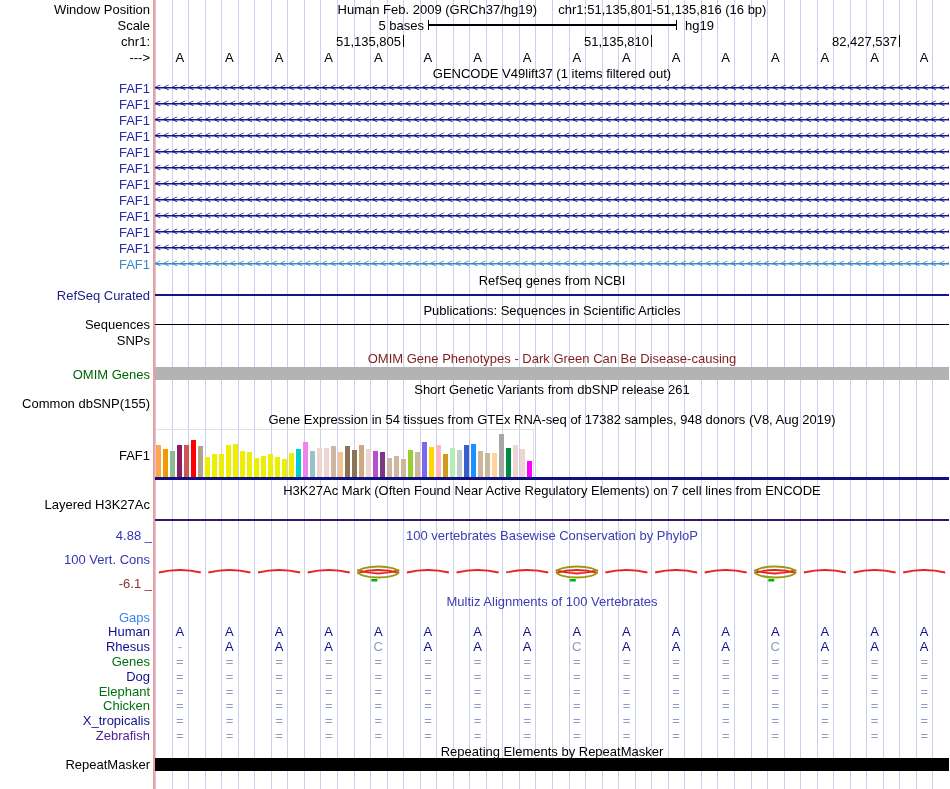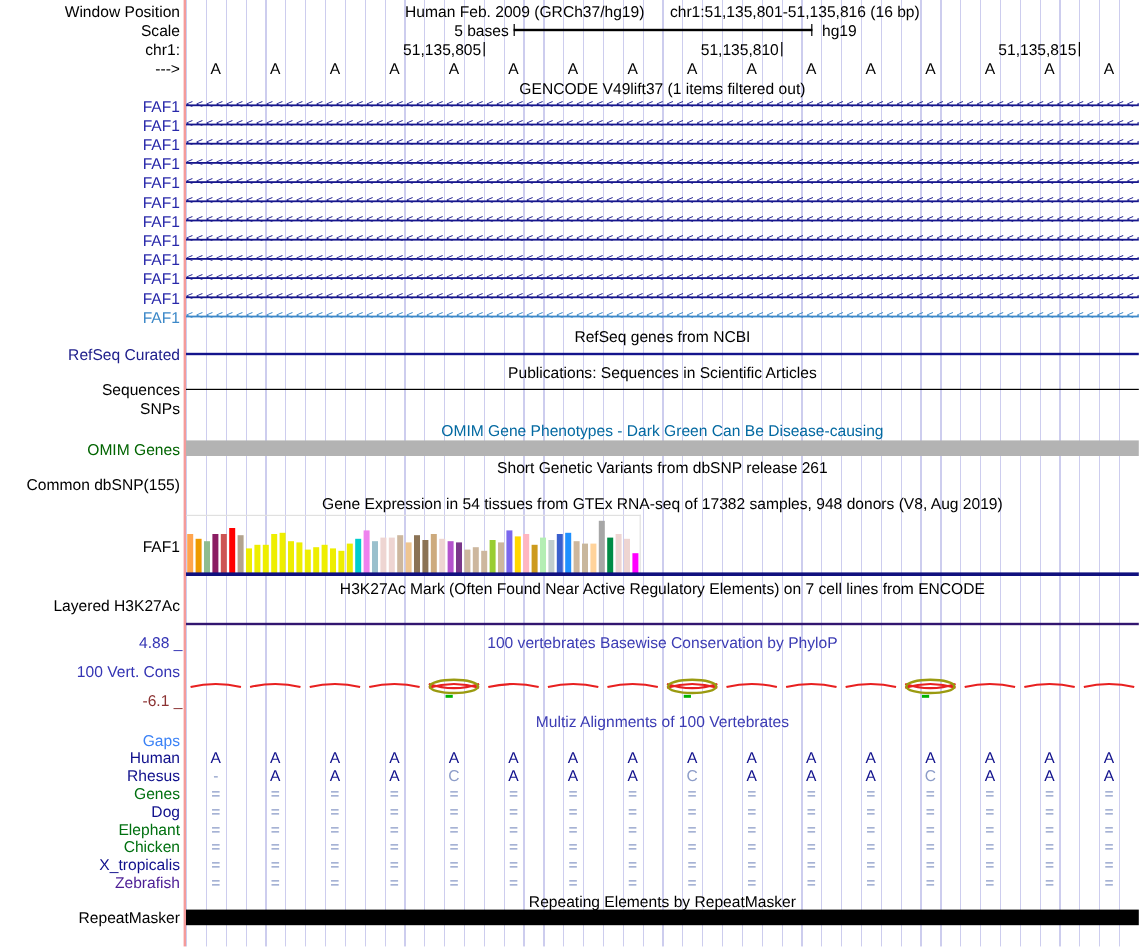--- a/index.html
+++ b/index.html
@@ -33,37 +33,37 @@
   <div style="position:absolute;left:428px;top:24px;width:249px;height:1.5px;background:#000"></div>
   <div style="position:absolute;left:428px;top:20px;width:1px;height:10px;background:#000"></div>
   <div style="position:absolute;left:676px;top:20px;width:1px;height:10px;background:#000"></div>
   <div style="position:absolute;left:685px;top:18px">hg19</div>
 
   <div class="lbl" style="top:34px">chr1:</div>
   <div class="rnum" style="left:253px;top:34px">51,135,805</div>
   <div class="tick" style="left:403px;top:35px"></div>
   <div class="rnum" style="left:501px;top:34px">51,135,810</div>
   <div class="tick" style="left:651px;top:35px"></div>
-  <div class="rnum" style="left:749px;top:34px">51,135,815</div>
+  <div class="rnum" style="left:749px;top:34px">82,427,537</div>
   <div class="tick" style="left:899px;top:35px"></div>
 
   <div class="lbl" style="top:50px">---&gt;</div>
 
   <div class="ctitle" style="top:66px">GENCODE V49lift37 (1 items filtered out)</div>
 
   <div class="ctitle" style="top:273px">RefSeq genes from NCBI</div>
   <div class="lbl" style="top:288px;color:#20208c">RefSeq Curated</div>
   <div class="hline" style="top:294px;height:2px;background:#14148c"></div>
 
   <div class="ctitle" style="top:303px">Publications: Sequences in Scientific Articles</div>
   <div class="lbl" style="top:317px">Sequences</div>
   <div class="hline" style="top:324px;height:1px;background:#000"></div>
   <div class="lbl" style="top:333px">SNPs</div>
 
-  <div class="ctitle" style="top:351px;color:#0369a1">OMIM Gene Phenotypes - Dark Green Can Be Disease-causing</div>
+  <div class="ctitle" style="top:351px;color:#7f1d1d">OMIM Gene Phenotypes - Dark Green Can Be Disease-causing</div>
   <div class="lbl" style="top:367px;color:#006400">OMIM Genes</div>
   <div class="hline" style="top:367px;height:13px;background:#b3b3b3"></div>
 
   <div class="ctitle" style="top:382px">Short Genetic Variants from dbSNP release 261</div>
   <div class="lbl" style="top:396px">Common dbSNP(155)</div>
 
   <div class="ctitle" style="top:412px">Gene Expression in 54 tissues from GTEx RNA-seq of 17382 samples, 948 donors (V8, Aug 2019)</div>
   <div class="lbl" style="top:448px">FAF1</div>
   <div id="gtex-plot" style="position:absolute;left:155px;top:429px;width:378px;height:48px;border-top:1px solid #e0e0e0;border-right:1px solid #e0e0e0">
       <div style="position: absolute; left: 1px; bottom: 0px; width: 5px; height: 33px; background: rgb(255, 165, 79);"></div>

